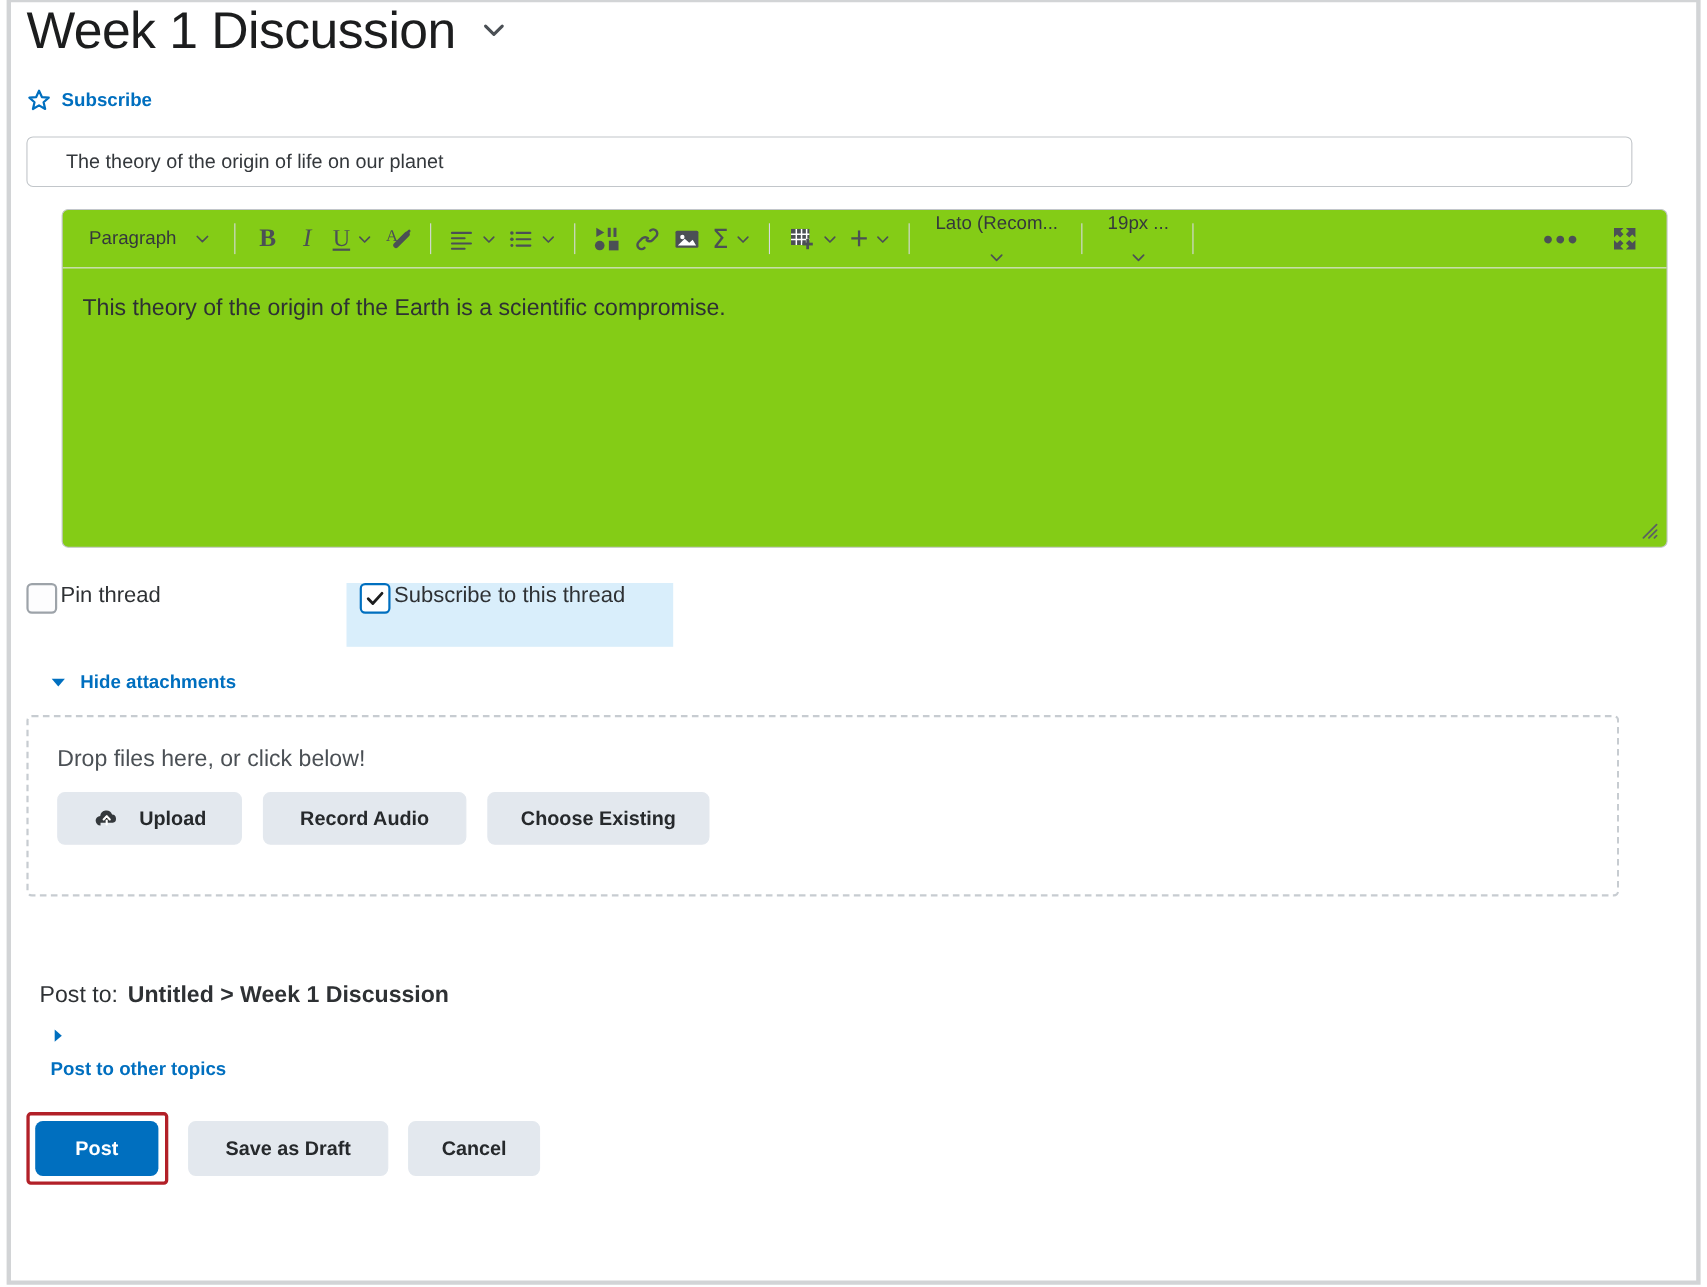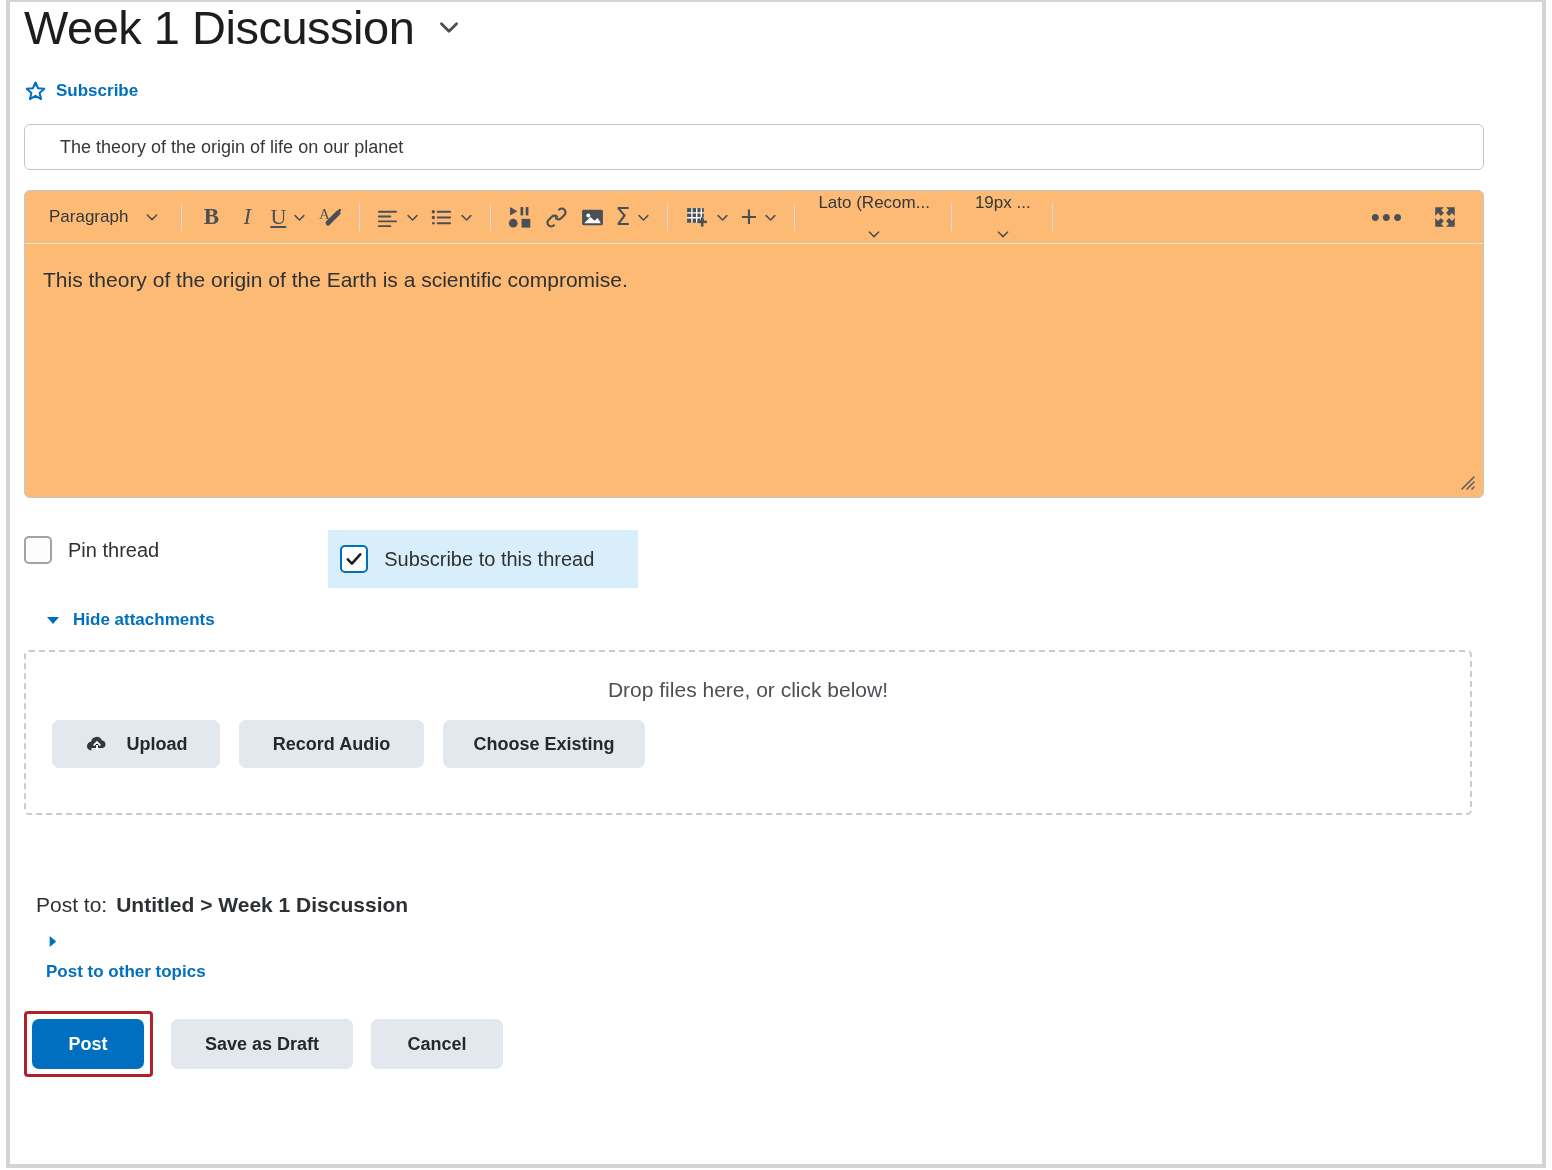--- a/index.html
+++ b/index.html
@@ -75,22 +75,23 @@
     color: #34383c;
   }
 
   
   .editor-shell {
     margin-top: 20px;
     width: 1460px;
     height: 308px;
     border: 1px solid #c2c6ca;
     border-radius: 6px;
-    background: #fdba74;
+    background: #84cc16;
     position: relative;
+    margin-left: 32px;
   }
   .toolbar {
     height: 53px;
     border-bottom: 1px solid #e3e5e7;
     display: flex;
     align-items: center;
     padding: 0 12px;
     gap: 0px;
   }
   .tb-sep {
@@ -139,22 +140,21 @@
 
   
   .check-row {
     display: flex;
     align-items: flex-start;
     margin-top: 32px;
     height: 60px;
   }
   .check-item {
     display: flex;
-    align-items: center;
-    gap: 16px;
+    gap: 3px;
     height: 40px;
     padding-right: 14px;
   }
   .check-item.highlight {
     background: #d9eefb;
     height: 58px;
     padding: 0 44px 0 12px;
     margin-left: 155px;
   }
   .cb {
@@ -192,21 +192,20 @@
     width: 1448px;
     height: 165px;
     border: 2px dashed #c7ccd1;
     border-radius: 5px;
     padding: 26px 26px;
   }
   .dz-text {
     font-size: 21px;
     color: #4b5055;
     margin-bottom: 18px;
-    text-align: center;
   }
   .dz-buttons { display: flex; gap: 19px; }
   .btn {
     height: 48px;
     border-radius: 7px;
     background: #e3e8ee;
     display: flex;
     align-items: center;
     justify-content: center;
     gap: 18px;
@@ -266,21 +265,21 @@
     background: #006fbf;
     border-radius: 7px;
     color: #ffffff;
     font-size: 18px;
     font-weight: 700;
     display: flex;
     align-items: center;
     justify-content: center;
   }
   .btn-draft { width: 182px; height: 50px; }
-  .btn-cancel { width: 132px; height: 50px; }
+  .btn-cancel { width: 120px; height: 50px; }
 
   svg { display: block; }
 </style>
 </head>
 <body>
 
 <div class="page-frame">
  <div class="inner">
 
   <div class="title-row">

